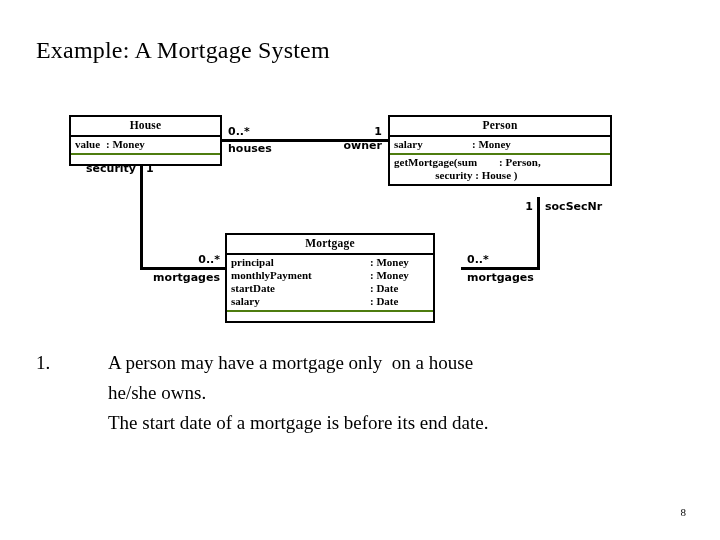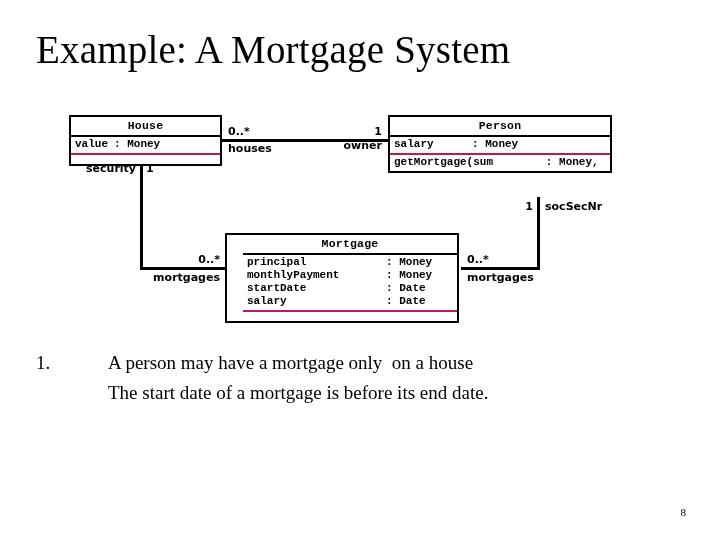--- a/index.html
+++ b/index.html
@@ -16,21 +16,21 @@
     font-family: "Liberation Serif", "DejaVu Serif", serif;
     color: #000000;
   }
 
   
   #slide-title {
     position: absolute;
     left: 36px;
     top: 33px;
     font-family: "Liberation Serif", "DejaVu Serif", serif;
-    font-size: 39px;
+    font-size: 24px;
     line-height: 34px;
     letter-spacing: 0.2px;
     color: #000000;
     white-space: nowrap;
   }
 
   
   #diagram {
     position: absolute;
     left: 0;
@@ -38,40 +38,40 @@
     width: 720px;
     height: 330px;
   }
 
   
   .uml-class {
     position: absolute;
     box-sizing: border-box;
     border: 2px solid #000000;
     background: #ffffff;
-    font-family: Liberation Mono, monospace;
+    font-family: Liberation Serif, serif;
     font-size: 11px;
     line-height: 13px;
     font-weight: bold;
     color: #000000;
     z-index: 5;
   }
   .uml-name {
     box-sizing: border-box;
     text-align: center;
     font-weight: bold;
     font-size: 11.5px;
     padding: 2px 0 3px 0;
     border-bottom: 2px solid #000000;
     letter-spacing: 0.2px;
   }
   .uml-compartment {
     box-sizing: border-box;
     padding: 1px 0 2px 4px;
-    border-bottom: 2px solid #be185d;
+    border-bottom: 2px solid #4d7c0f;
   }
   .uml-compartment.last {
     border-bottom: none;
   }
   .uml-compartment.empty {
     height: 9px;
     padding: 0;
   }
   .attr-row {
     display: flex;
@@ -178,25 +178,26 @@
 
     <div class="uml-class" style="left:388px; top:115px; width:224px;">
       <div class="uml-name">Person</div>
       <div class="uml-compartment">
         <div class="attr-row">
           <span class="attr-name" style="width:78px;">salary</span>
           <span class="attr-type">: Money</span>
         </div>
       </div>
       <div class="uml-compartment last">
-        <div class="op-row">getMortgage(sum        : Money,</div>
-      </div>
-    </div>
-
-    <div class="uml-class" style="left:225px; top:233px; width:234px;padding-left:16px;">
+        <div class="op-row">getMortgage(sum        : Person,</div>
+        <div class="op-row">               security : House )</div>
+      </div>
+    </div>
+
+    <div class="uml-class" style="left:225px; top:233px; width:210px;">
       <div class="uml-name">Mortgage</div>
       <div class="uml-compartment">
         <div class="attr-row">
           <span class="attr-name" style="width:139px;">principal</span>
           <span class="attr-type">: Money</span>
         </div>
         <div class="attr-row">
           <span class="attr-name" style="width:139px;">monthlyPayment</span>
           <span class="attr-type">: Money</span>
         </div>
@@ -227,20 +228,21 @@
     <div class="assoc-label" style="left:467px; top:254px;">0..*</div>
     <div class="assoc-label" style="left:467px; top:272px;">mortgages</div>
 
   </div>
 
   <div id="body-list">
     <div class="list-item">
       <div class="list-marker">1.</div>
       <div class="list-body">
         <div class="list-line">A person may have a mortgage only  on a house</div>
+        <div class="list-line">he/she owns.</div>
         <div class="list-line">The start date of a mortgage is before its end date.</div>
       </div>
     </div>
   </div>
 
   <div id="page-number">8</div>
 
 </div>
 
 </body></html>

